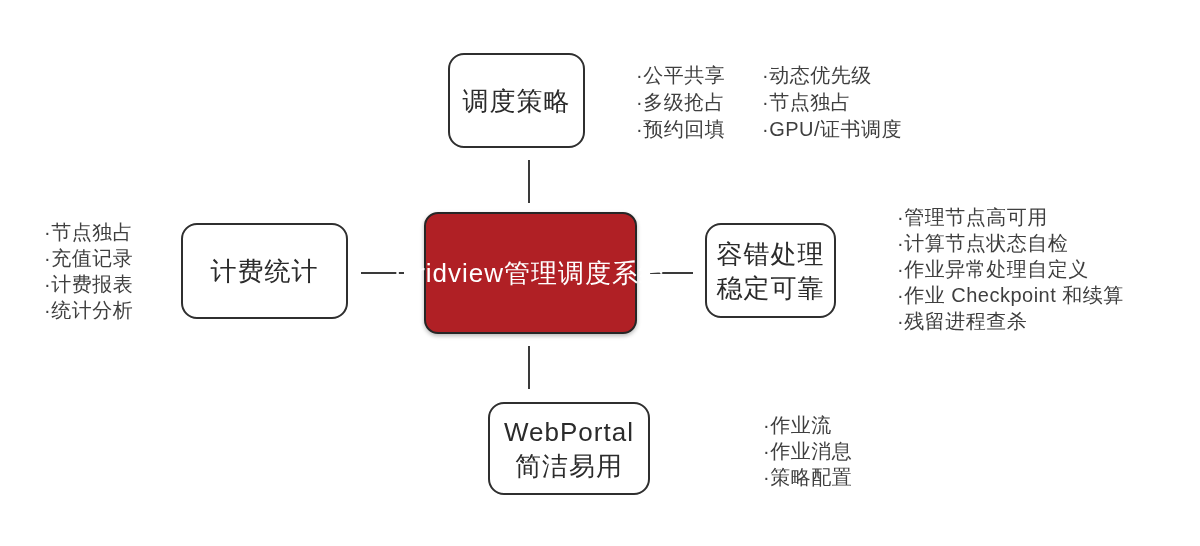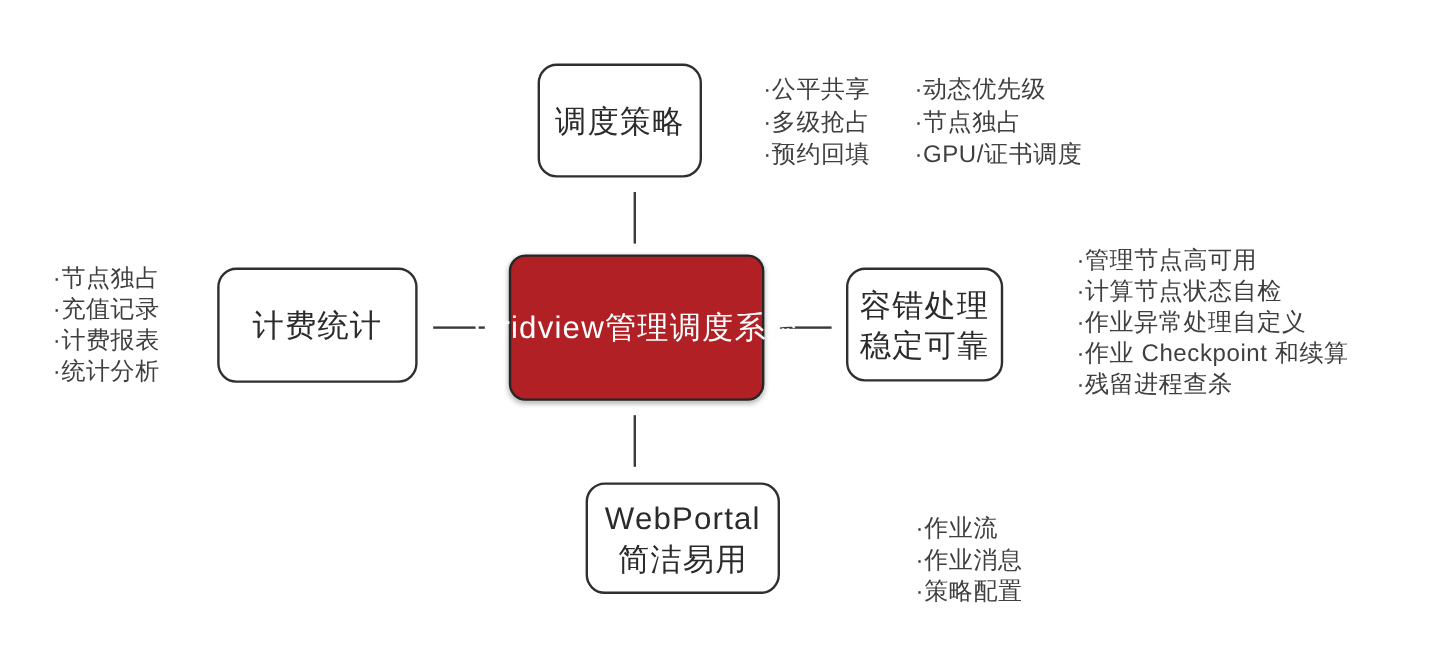--- a/index.html
+++ b/index.html
@@ -60,21 +60,21 @@
     font-size: 20px;
     line-height: 26px;
     white-space: nowrap;
     letter-spacing: 0.5px;
   }
   .bullets-top-col1    { left: 636px; top: 62px;  line-height: 27px; }
   .bullets-top-col2    { left: 762px; top: 62px;  line-height: 27px; }
   .bullets-left        { left: 44px;  top: 219px; }
   .bullets-right       { left: 897px; top: 204px; }
   .bullets-bottom-col1 { left: 633px; top: 412px; }
-  .bullets-bottom-col2 { left: 763px; top: 412px; margin-top: 16px; }
+  .bullets-bottom-col2 { left: 763px; top: 412px; }
   .connector { position: absolute; background: #3a3a3a; }
   .connector-top    { left: 528px; top: 160px; width: 2px;  height: 43px; }
   .connector-bottom { left: 528px; top: 346px; width: 2px;  height: 43px; }
   .connector-left   { left: 361px; top: 272px; width: 43px; height: 2px; }
   .connector-right  { left: 650px; top: 272px; width: 43px; height: 2px; }
 </style>
 </head>
 <body>
 
 <div class="canvas">

